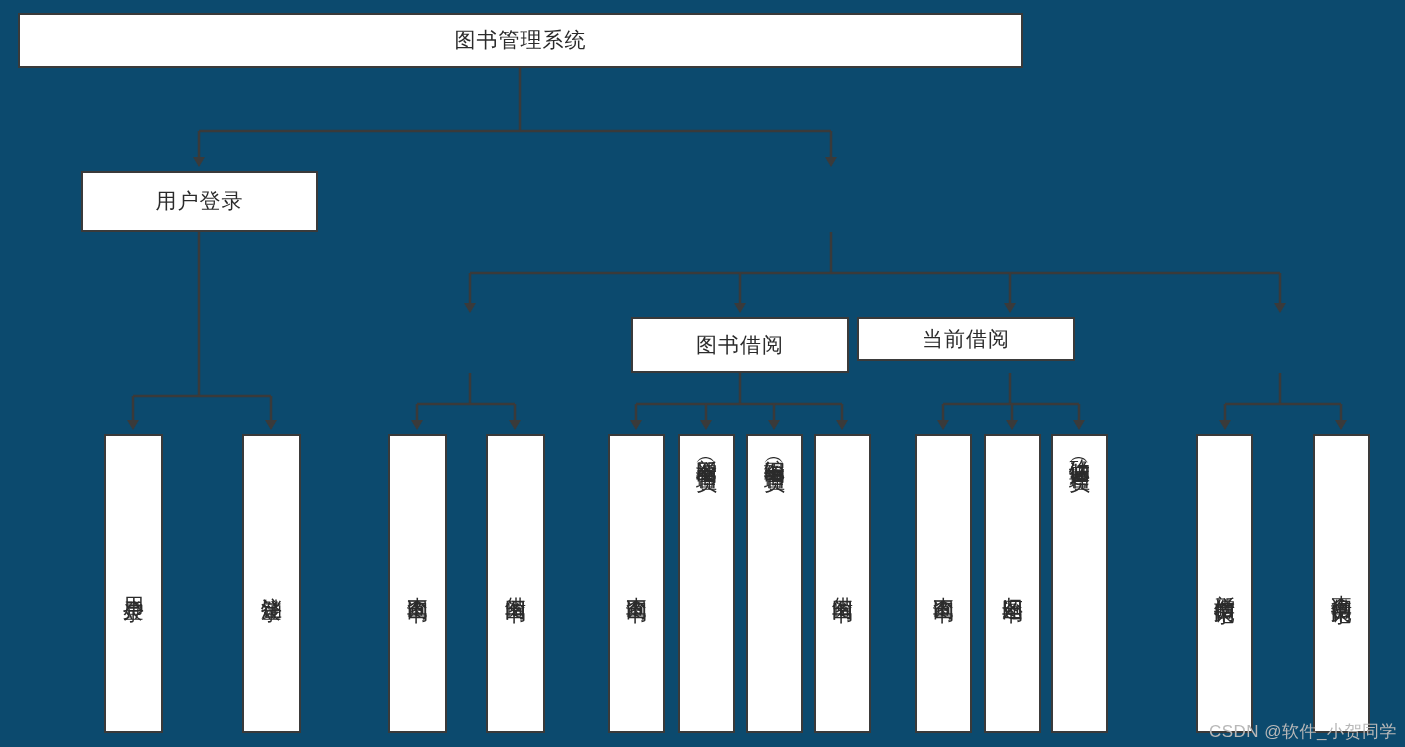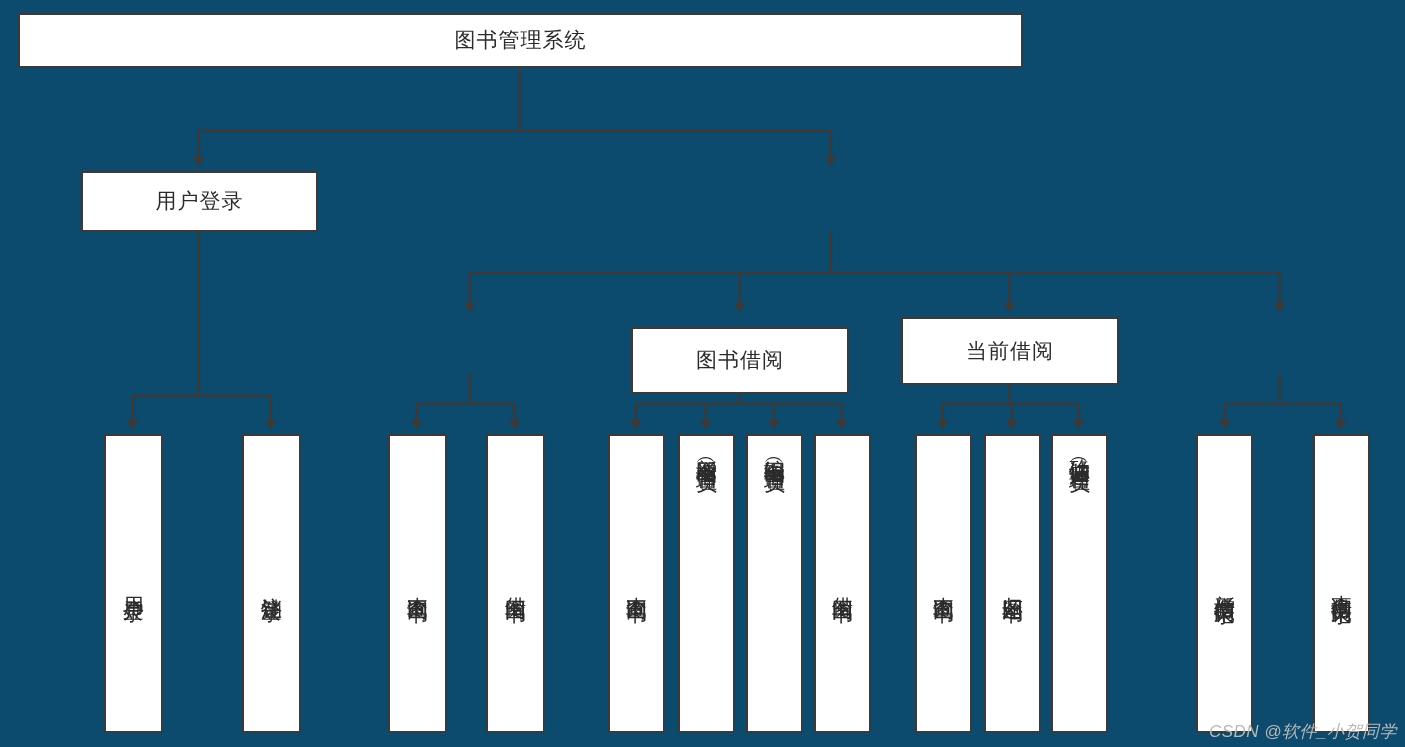--- a/index.html
+++ b/index.html
@@ -56,21 +56,20 @@
   }
   #watermark {
     position: absolute;
     right: 8px;
     bottom: 4px;
     font-size: 17px;
     color: #b8b8b8;
     letter-spacing: 0.5px;
     white-space: nowrap;
     user-select: none;
-    font-style: italic;
   }
 </style>
 </head>
 <body>
 
 <div id="diagram-root">
 
   <svg id="wires" viewBox="0 0 1405 747" xmlns="http://www.w3.org/2000/svg">
     <defs>
       <marker id="arrow" markerWidth="10" markerHeight="12" refX="1" refY="6" orient="auto" markerUnits="userSpaceOnUse">
@@ -118,22 +117,22 @@
       <path d="M1225,404 L1341,404"></path>
       <path d="M1225,404 L1225,421" marker-end="url(#arrow)"></path>
       <path d="M1341,404 L1341,421" marker-end="url(#arrow)"></path>
     </g>
   </svg>
 
   <div class="node horiz" style="left: 18px; top: 13px; width: 1005px; height: 55px;">图书管理系统</div>
 
   <div class="node horiz" style="left: 81px; top: 171px; width: 237px; height: 61px;">用户登录</div>
 
-  <div class="node horiz" style="left: 631px; top: 327px; width: 218px; height: 67px;">图书借阅</div>
-  <div class="node horiz" style="left: 901px; top: 317px; width: 218px; height: 68px;">当前借阅</div>
+  <div class="node horiz" style="left: 631px; top: 317px; width: 218px; height: 56px;">图书借阅</div>
+  <div class="node horiz" style="left: 857px; top: 317px; width: 218px; height: 44px;">当前借阅</div>
 
   <div class="node vert" style="left: 104px; top: 434px; width: 59px; height: 299px;">用户登录</div>
   <div class="node vert" style="left: 242px; top: 434px; width: 59px; height: 299px;">注销登录</div>
   <div class="node vert" style="left: 388px; top: 434px; width: 59px; height: 299px;">查询图书</div>
   <div class="node vert" style="left: 486px; top: 434px; width: 59px; height: 299px;">借阅图书</div>
   <div class="node vert" style="left: 608px; top: 434px; width: 57px; height: 299px;">查询图书</div>
   <div class="node vert topalign" style="left: 678px; top: 434px; width: 57px; height: 299px;">新增图书（管理员）</div>
   <div class="node vert topalign" style="left: 746px; top: 434px; width: 57px; height: 299px;">编辑图书（管理员）</div>
   <div class="node vert" style="left: 814px; top: 434px; width: 57px; height: 299px;">借阅图书</div>
   <div class="node vert" style="left: 915px; top: 434px; width: 57px; height: 299px;">查询图书</div>

